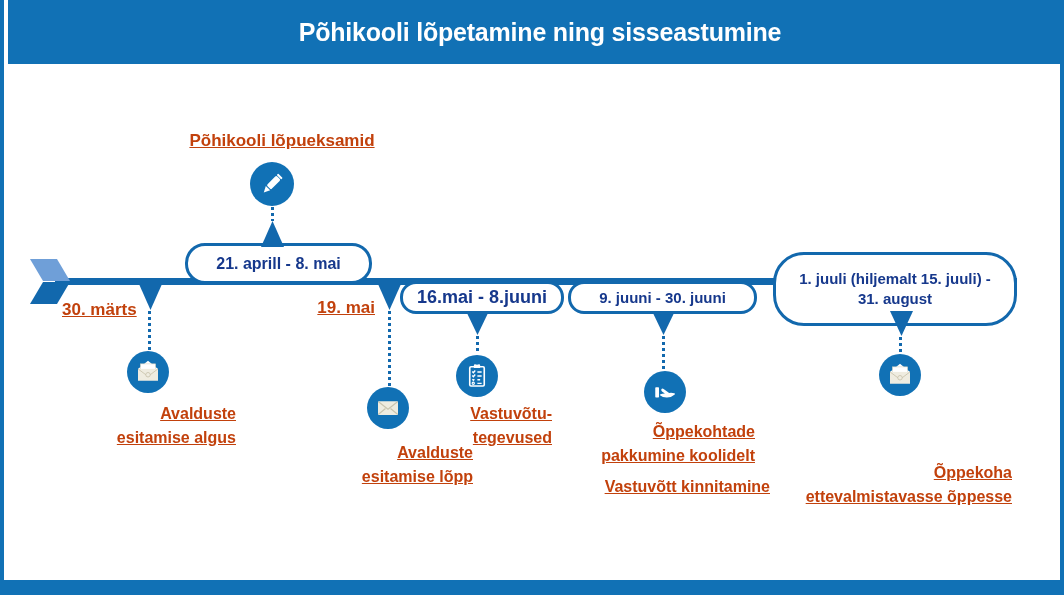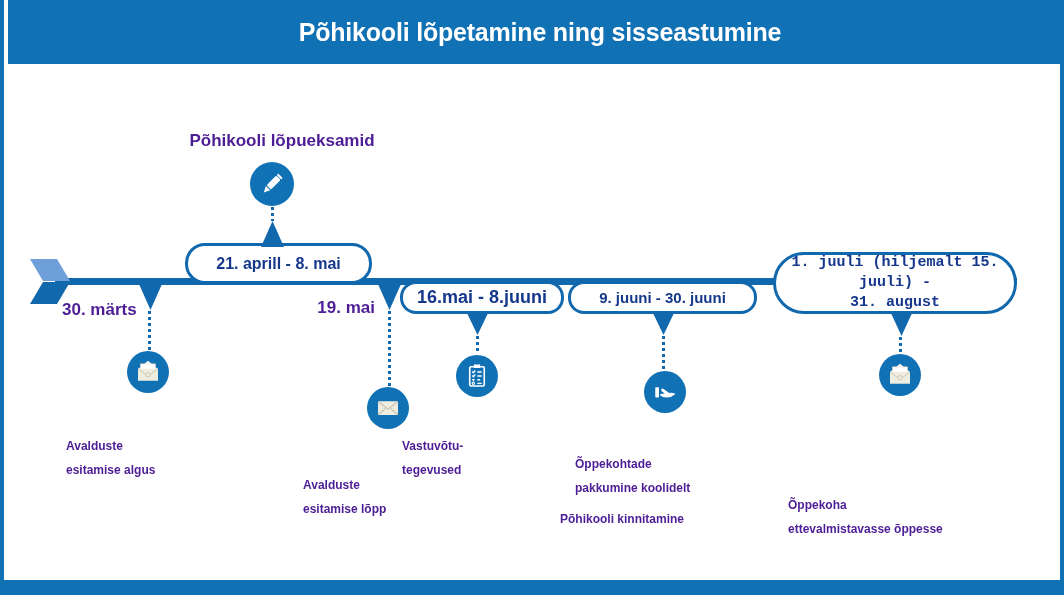--- a/index.html
+++ b/index.html
@@ -15,36 +15,36 @@
   .tl-line{position:absolute;left:55px;top:278px;width:962px;height:7px;background:#1268ad;z-index:1;}
 
   .fletch{position:absolute;left:28px;top:258px;z-index:2;}
 
   .pill{position:absolute;background:#ffffff;border:3px solid #1268ad;display:flex;
         align-items:center;justify-content:center;text-align:center;color:#16388c;
         font-weight:700;z-index:3;box-sizing:border-box;}
   .pill-1{left:185px;top:243px;width:187px;height:41px;border-radius:20px;font-size:16px;}
   .pill-2{left:400px;top:281px;width:164px;height:33px;border-radius:16px;font-size:18px;}
   .pill-3{left:568px;top:281px;width:189px;height:33px;border-radius:16px;font-size:15px;}
-  .pill-4{left:773px;top:252px;width:244px;height:62px;border-radius:31px;font-size:15px;
-          line-height:1.35;white-space:pre-line;font-family:Liberation Mono, monospace;}
+  .pill-4{left:773px;top:252px;width:244px;height:74px;border-radius:31px;font-size:15px;
+          line-height:1.35;white-space:pre-line;}
 
   .tri-down{position:absolute;background:#1268ad;clip-path:polygon(0 0,100% 0,50% 100%);z-index:4;}
   .tri-up{position:absolute;background:#1268ad;clip-path:polygon(50% 0,0 100%,100% 100%);z-index:4;}
 
   .dotline{position:absolute;width:3px;z-index:2;
            background-image:repeating-linear-gradient(to bottom,#1268ad 0 3px,transparent 3px 6px);}
 
   .circle{position:absolute;width:42px;height:42px;border-radius:50%;background:#1171b5;
           display:flex;align-items:center;justify-content:center;z-index:5;}
   .circle svg{width:30px;height:30px;display:block;}
   .circle-pen{width:44px;height:44px;}
 
-  .txt{position:absolute;color:#4c1d95;font-weight:700;z-index:6;}
-  .lbl{text-align:left;font-size:12px;line-height:24px;white-space:pre-line;margin-top:32px;}
+  .txt{position:absolute;color:#c2410c;font-weight:700;z-index:6;text-decoration:underline;}
+  .lbl{text-align:right;font-size:16px;line-height:24px;white-space:pre-line;}
   .date-lbl{font-size:17px;}
   .evt-title{font-size:17px;text-align:center;}
 </style>
 </head>
 <body>
 
 <div class="frame">
   <div class="header">
     <h1>Põhikooli lõpetamine ning sisseastumine</h1>
   </div>
@@ -143,16 +143,16 @@
   <div class="txt date-lbl" style="left:310px;top:298px;width:65px;text-align:right;">19. mai</div>
 
   <div class="txt lbl" style="left:66px;top:402px;width:170px;">Avalduste
 esitamise algus</div>
   <div class="txt lbl" style="left:303px;top:441px;width:170px;">Avalduste
 esitamise lõpp</div>
   <div class="txt lbl" style="left:402px;top:402px;width:150px;">Vastuvõtu-
 tegevused</div>
   <div class="txt lbl" style="left:575px;top:420px;width:180px;">Õppekohtade
 pakkumine koolidelt</div>
-  <div class="txt lbl" style="left:560px;top:475px;width:210px;">Põhikooli kinnitamine</div>
+  <div class="txt lbl" style="left:560px;top:475px;width:210px;">Vastuvõtt kinnitamine</div>
   <div class="txt lbl" style="left:788px;top:461px;width:224px;">Õppekoha
 ettevalmistavasse õppesse</div>
 </div>
 
 </body></html>

